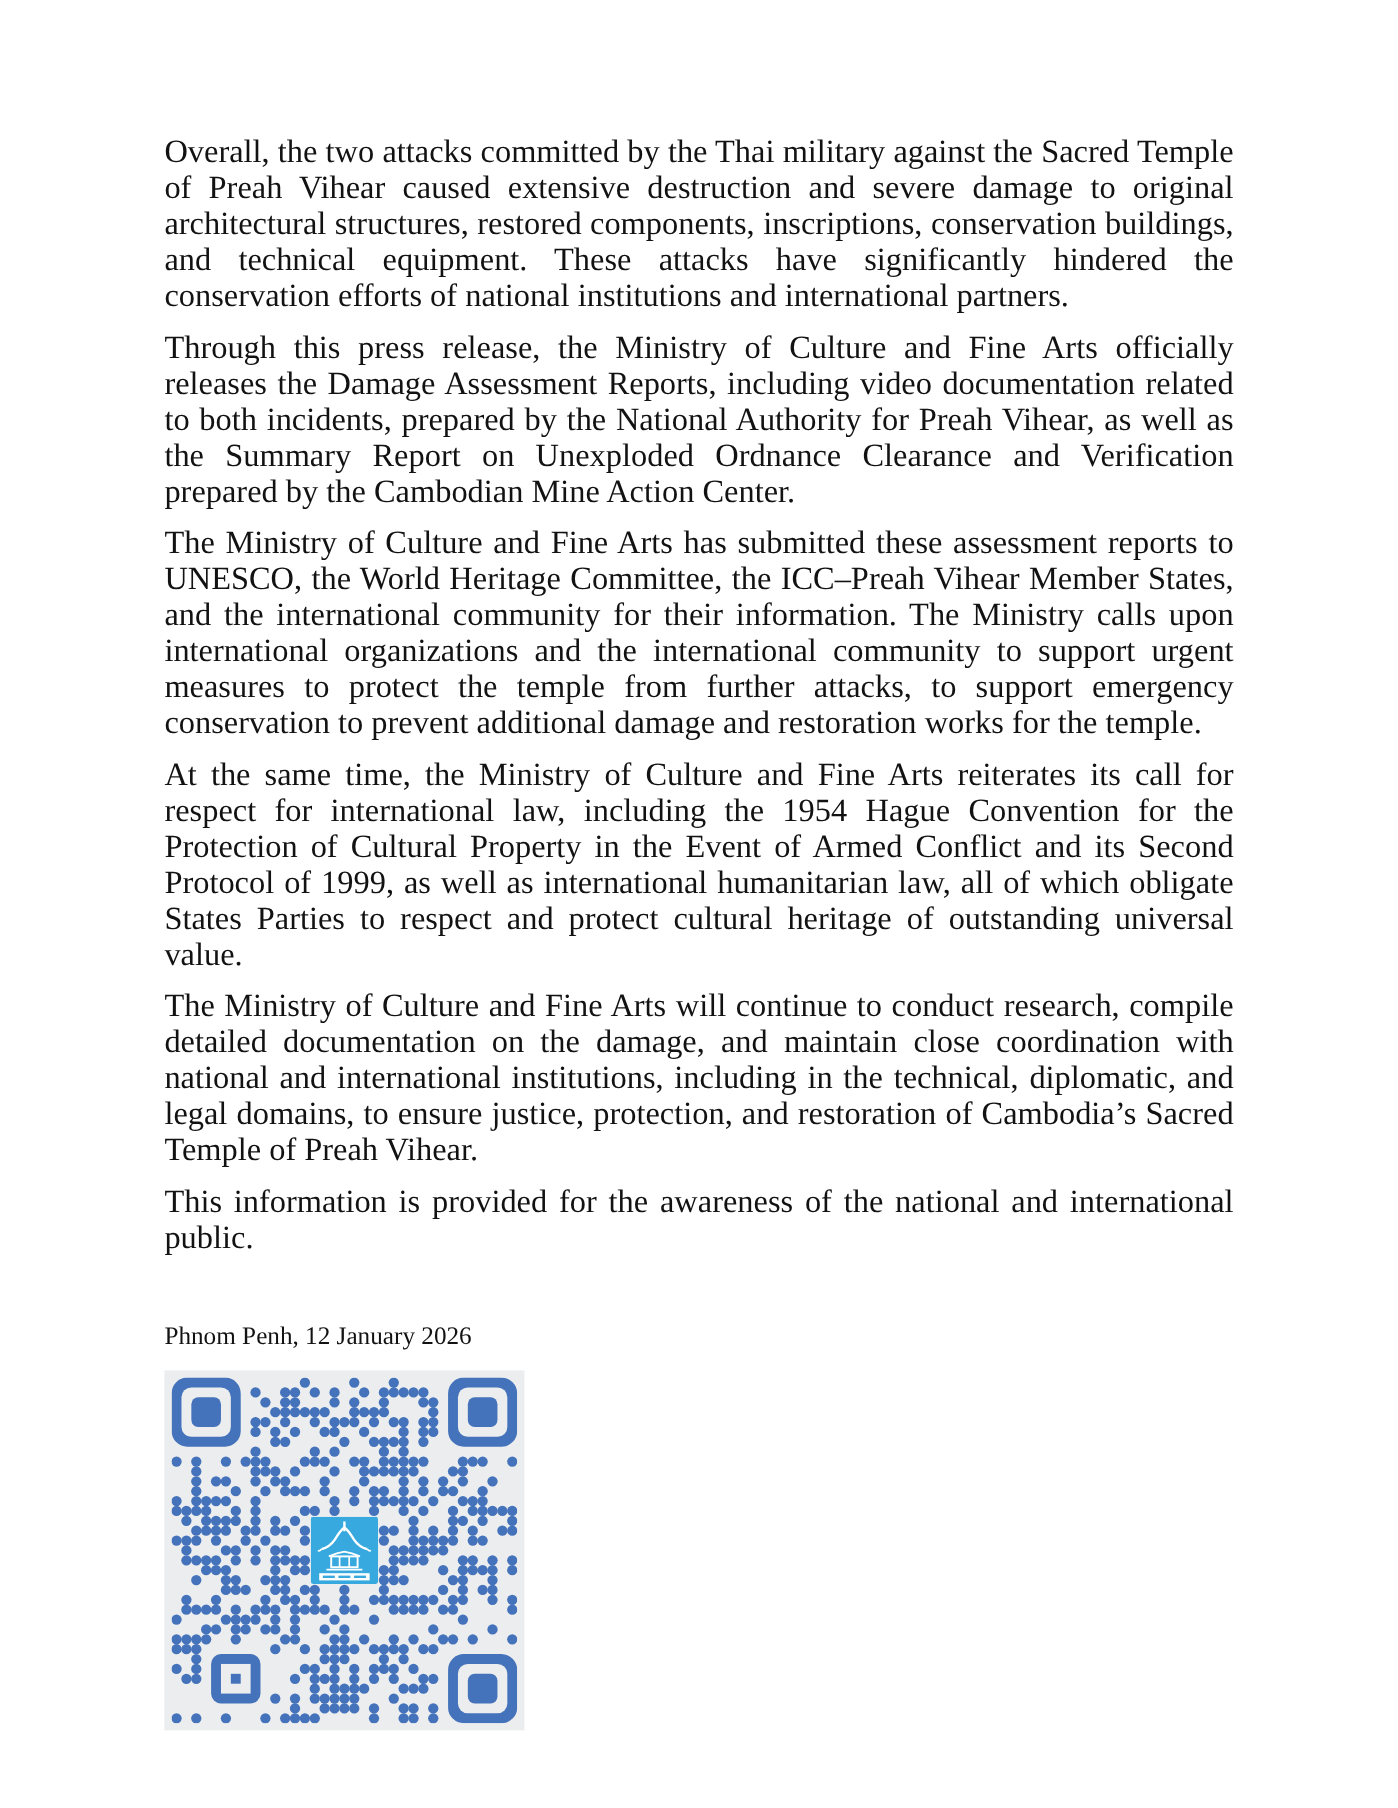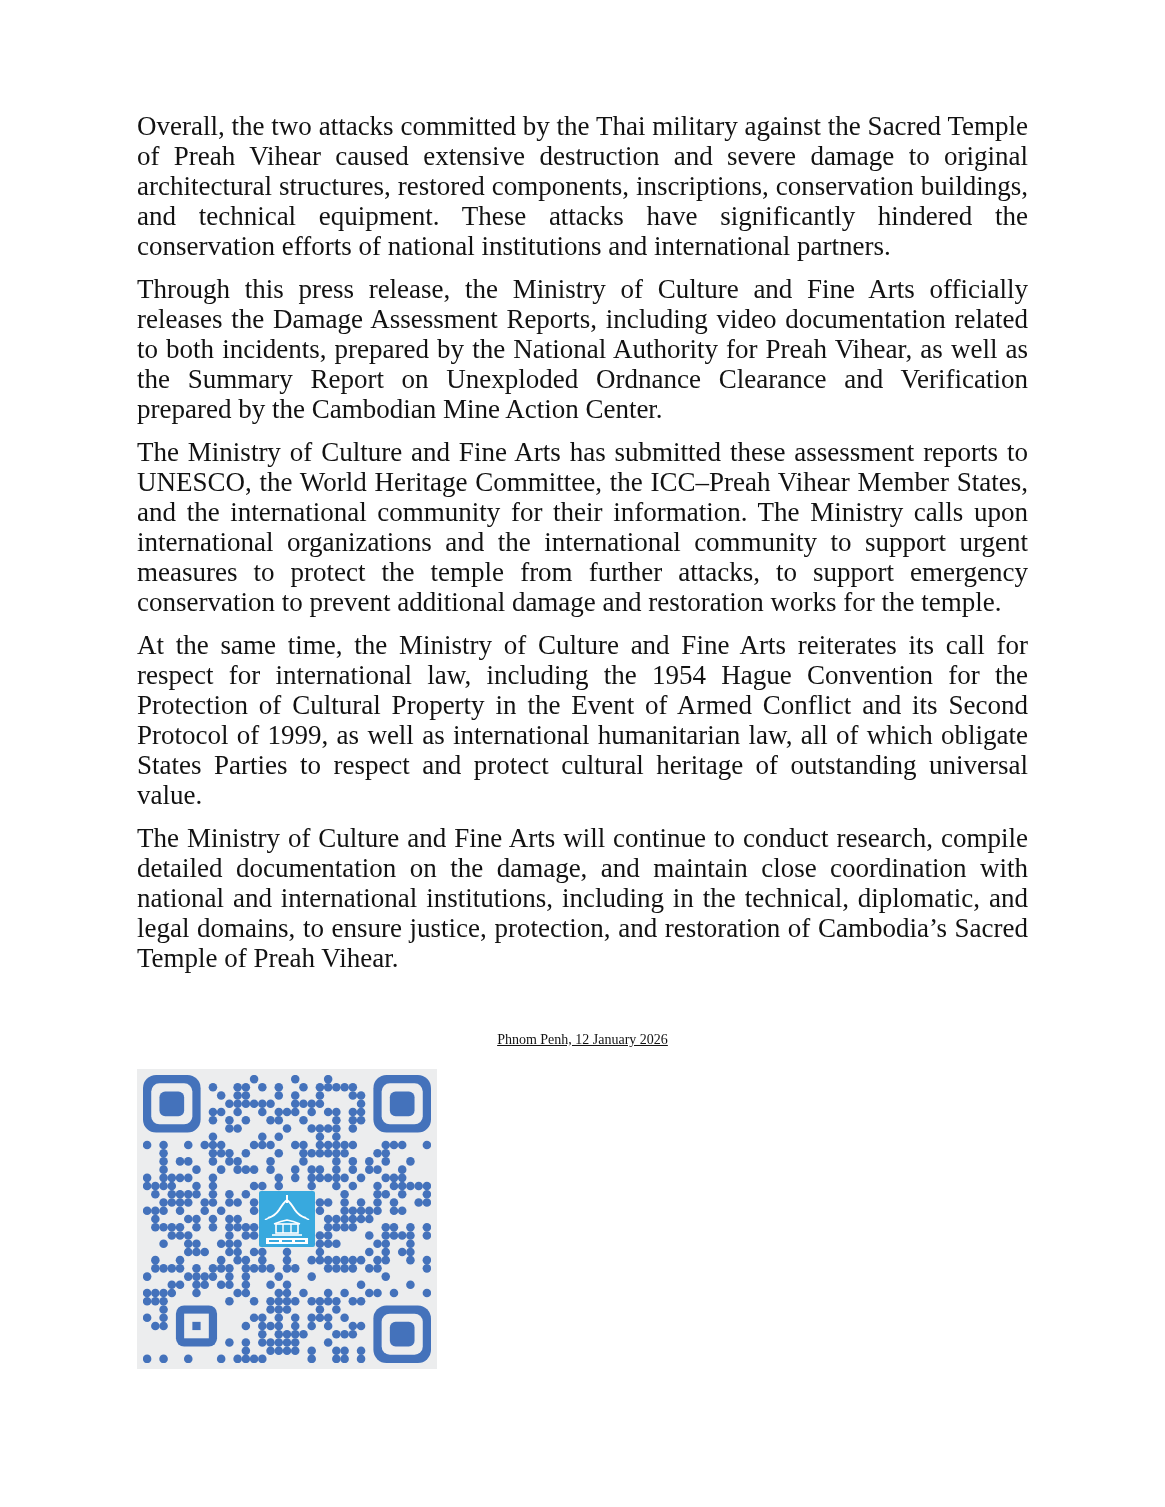--- a/index.html
+++ b/index.html
@@ -19,25 +19,24 @@
     width:891px;
   }
   .para{
     font-size:27px;
     line-height:30px;
     text-align:justify;
     text-justify:inter-word;
     margin:0 0 13px 0;
   }
   .dateline{
-    font-size:14px;
+    font-size:21px;
     line-height:30px;
-    text-align:center;
+    text-align:left;
     margin:52px 0 0 0;
-    text-decoration:underline;
   }
   .qr-wrap{
     position:relative;
     margin-top:14px;
     width:300px;
     height:300px;
     background:#ECEDEE;
   }
   .qr-wrap svg.qr{
     position:absolute;
@@ -56,20 +55,21 @@
 <body>
 
 <div class="page">
   <div class="content">
 
     <p class="para">Overall, the two attacks committed by the Thai military against the Sacred Temple of Preah Vihear caused extensive destruction and severe damage to original architectural structures, restored components, inscriptions, conservation buildings, and technical equipment. These attacks have significantly hindered the conservation efforts of national institutions and international partners.</p>
     <p class="para">Through this press release, the Ministry of Culture and Fine Arts officially releases the Damage Assessment Reports, including video documentation related to both incidents, prepared by the National Authority for Preah Vihear, as well as the Summary Report on Unexploded Ordnance Clearance and Verification prepared by the Cambodian Mine Action Center.</p>
     <p class="para">The Ministry of Culture and Fine Arts has submitted these assessment reports to UNESCO, the World Heritage Committee, the ICC–Preah Vihear Member States, and the international community for their information. The Ministry calls upon international organizations and the international community to support urgent measures to protect the temple from further attacks, to support emergency conservation to prevent additional damage and restoration works for the temple.</p>
     <p class="para">At the same time, the Ministry of Culture and Fine Arts reiterates its call for respect for international law, including the 1954 Hague Convention for the Protection of Cultural Property in the Event of Armed Conflict and its Second Protocol of 1999, as well as international humanitarian law, all of which obligate States Parties to respect and protect cultural heritage of outstanding universal value.</p>
     <p class="para">The Ministry of Culture and Fine Arts will continue to conduct research, compile detailed documentation on the damage, and maintain close coordination with national and international institutions, including in the technical, diplomatic, and legal domains, to ensure justice, protection, and restoration of Cambodia’s Sacred Temple of Preah Vihear.</p>
+    <p class="para">This information is provided for the awareness of the national and international public.</p>
 
     <p class="dateline">Phnom Penh, 12 January 2026</p>
 
     <div class="qr-wrap">
       <svg class="qr" id="qr-svg" width="288" height="288" viewBox="0 0 35 35">
           <circle cx="13.5" cy="0.5" r="0.52" fill="#4472BB"></circle>
           <circle cx="18.5" cy="0.5" r="0.52" fill="#4472BB"></circle>
           <circle cx="22.5" cy="0.5" r="0.52" fill="#4472BB"></circle>
           <circle cx="8.5" cy="1.5" r="0.52" fill="#4472BB"></circle>
           <circle cx="11.5" cy="1.5" r="0.52" fill="#4472BB"></circle>

